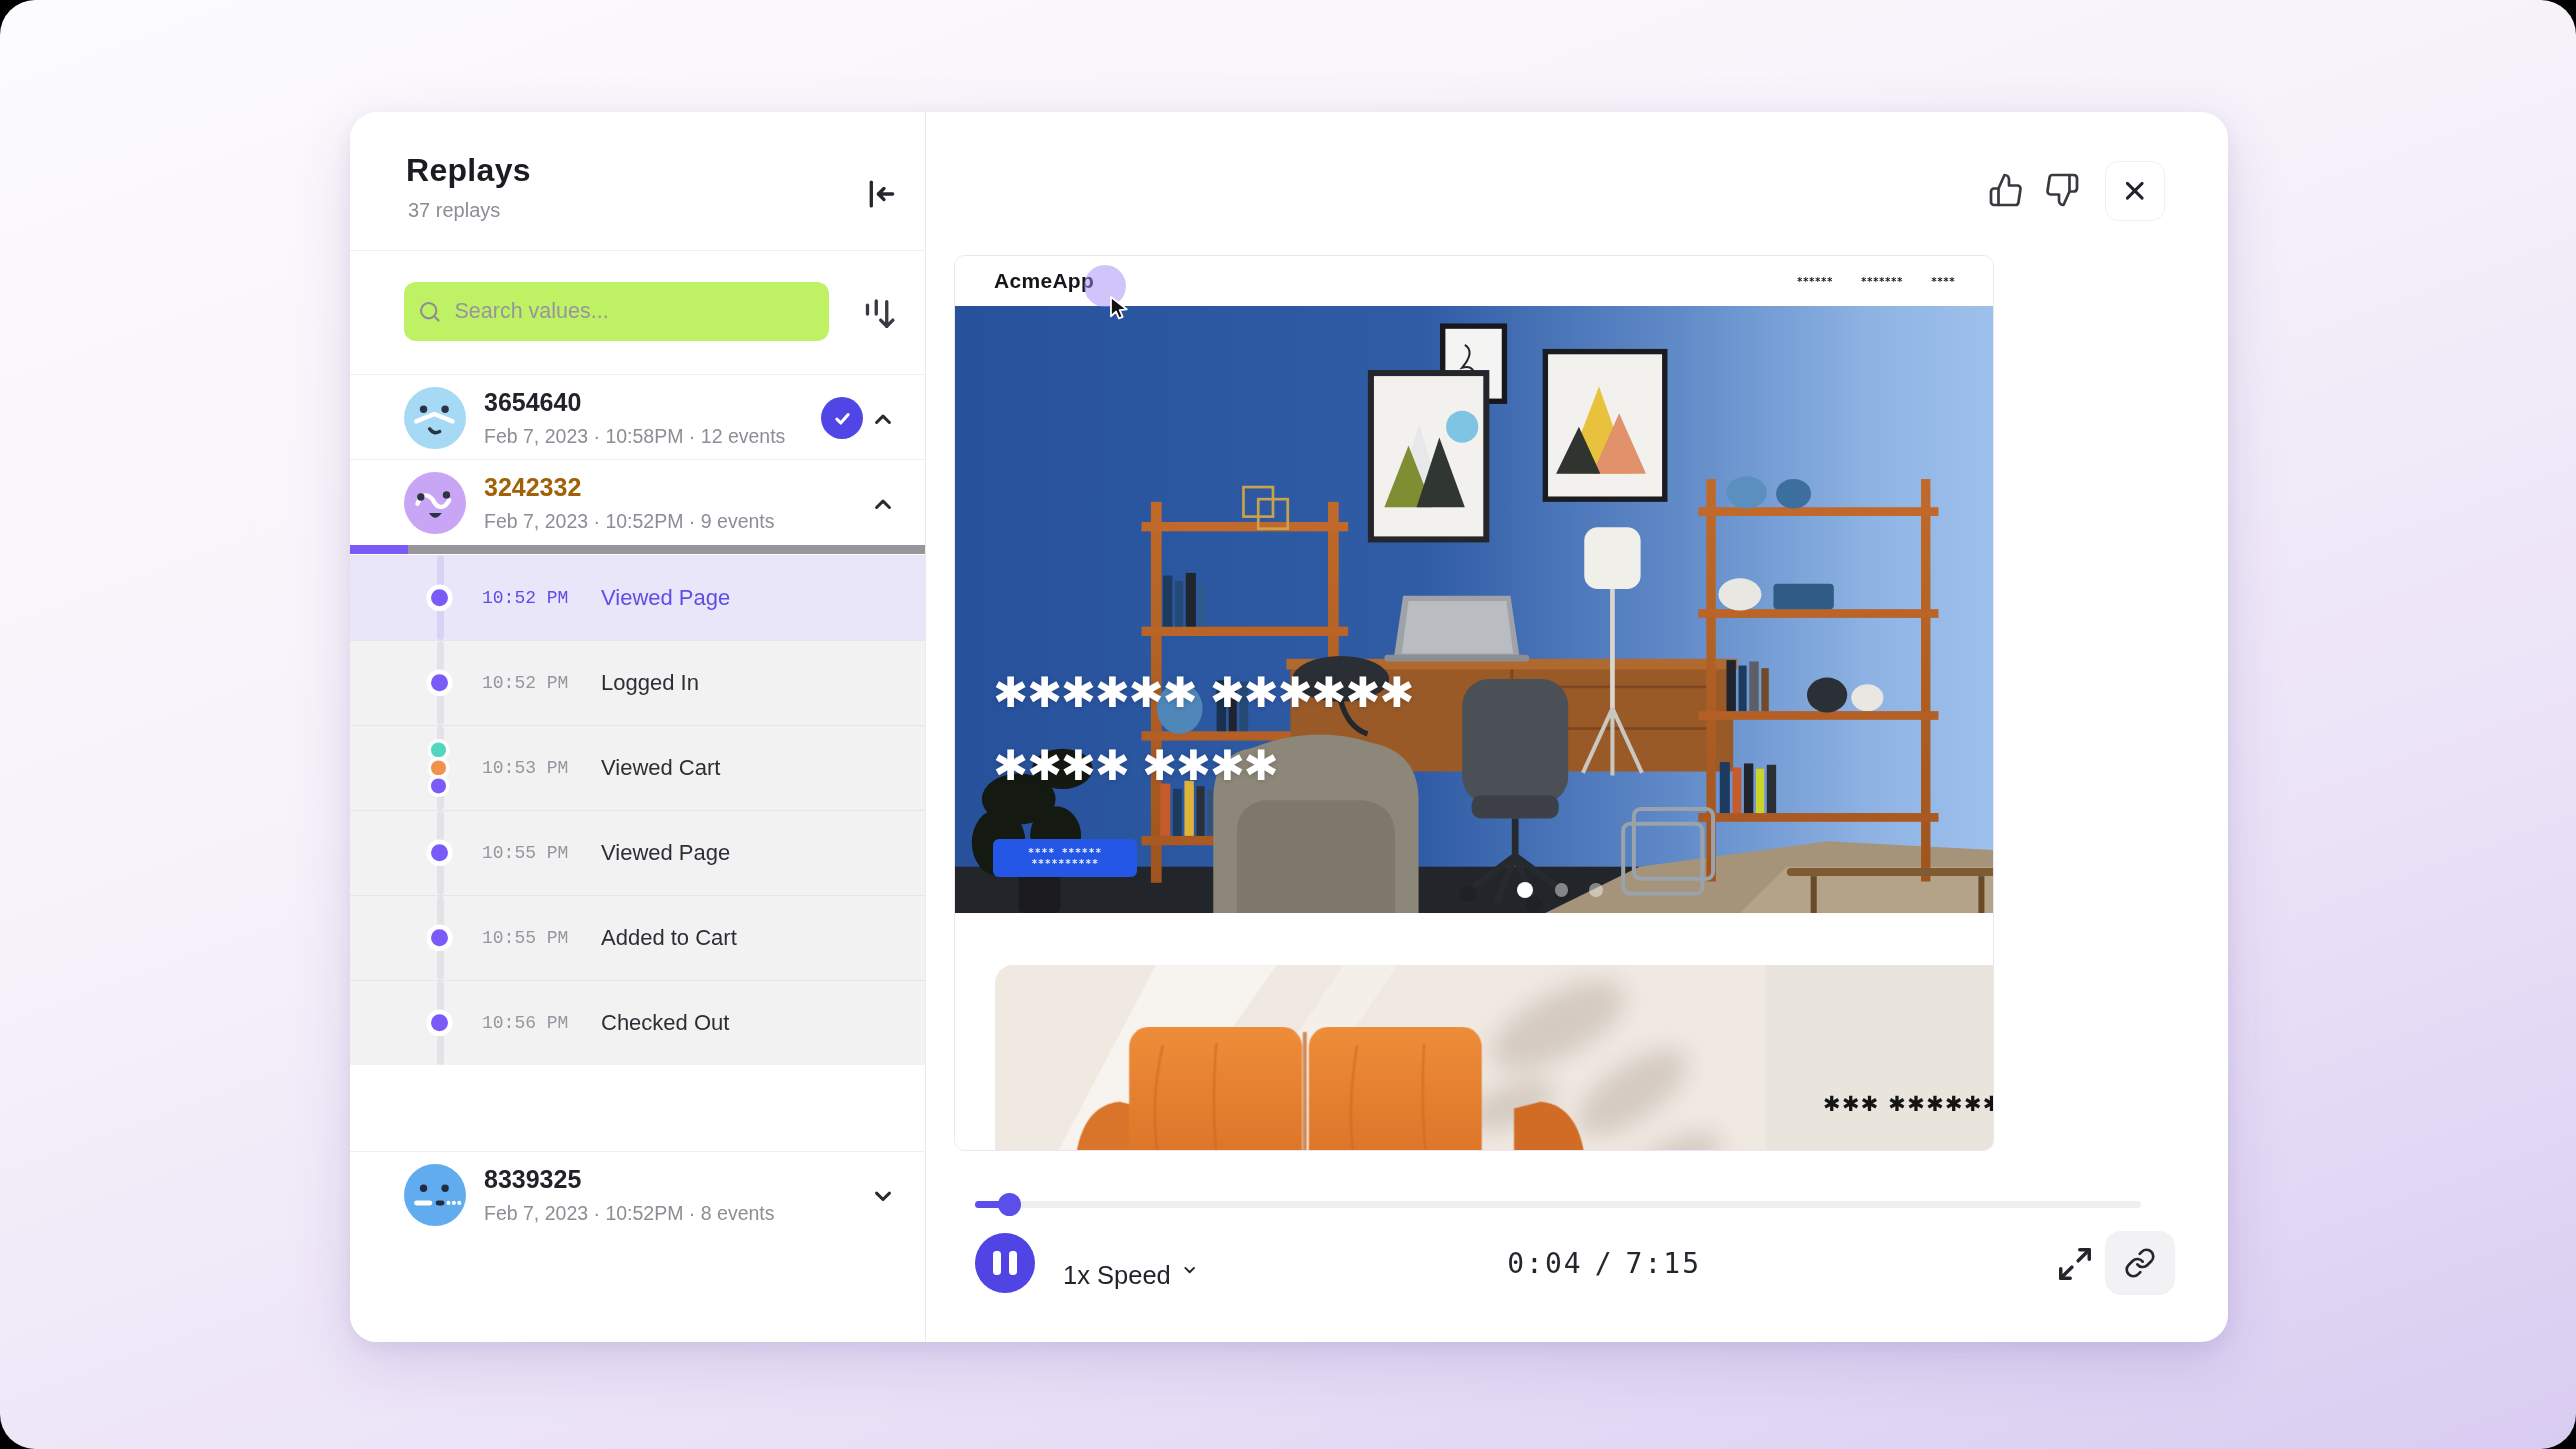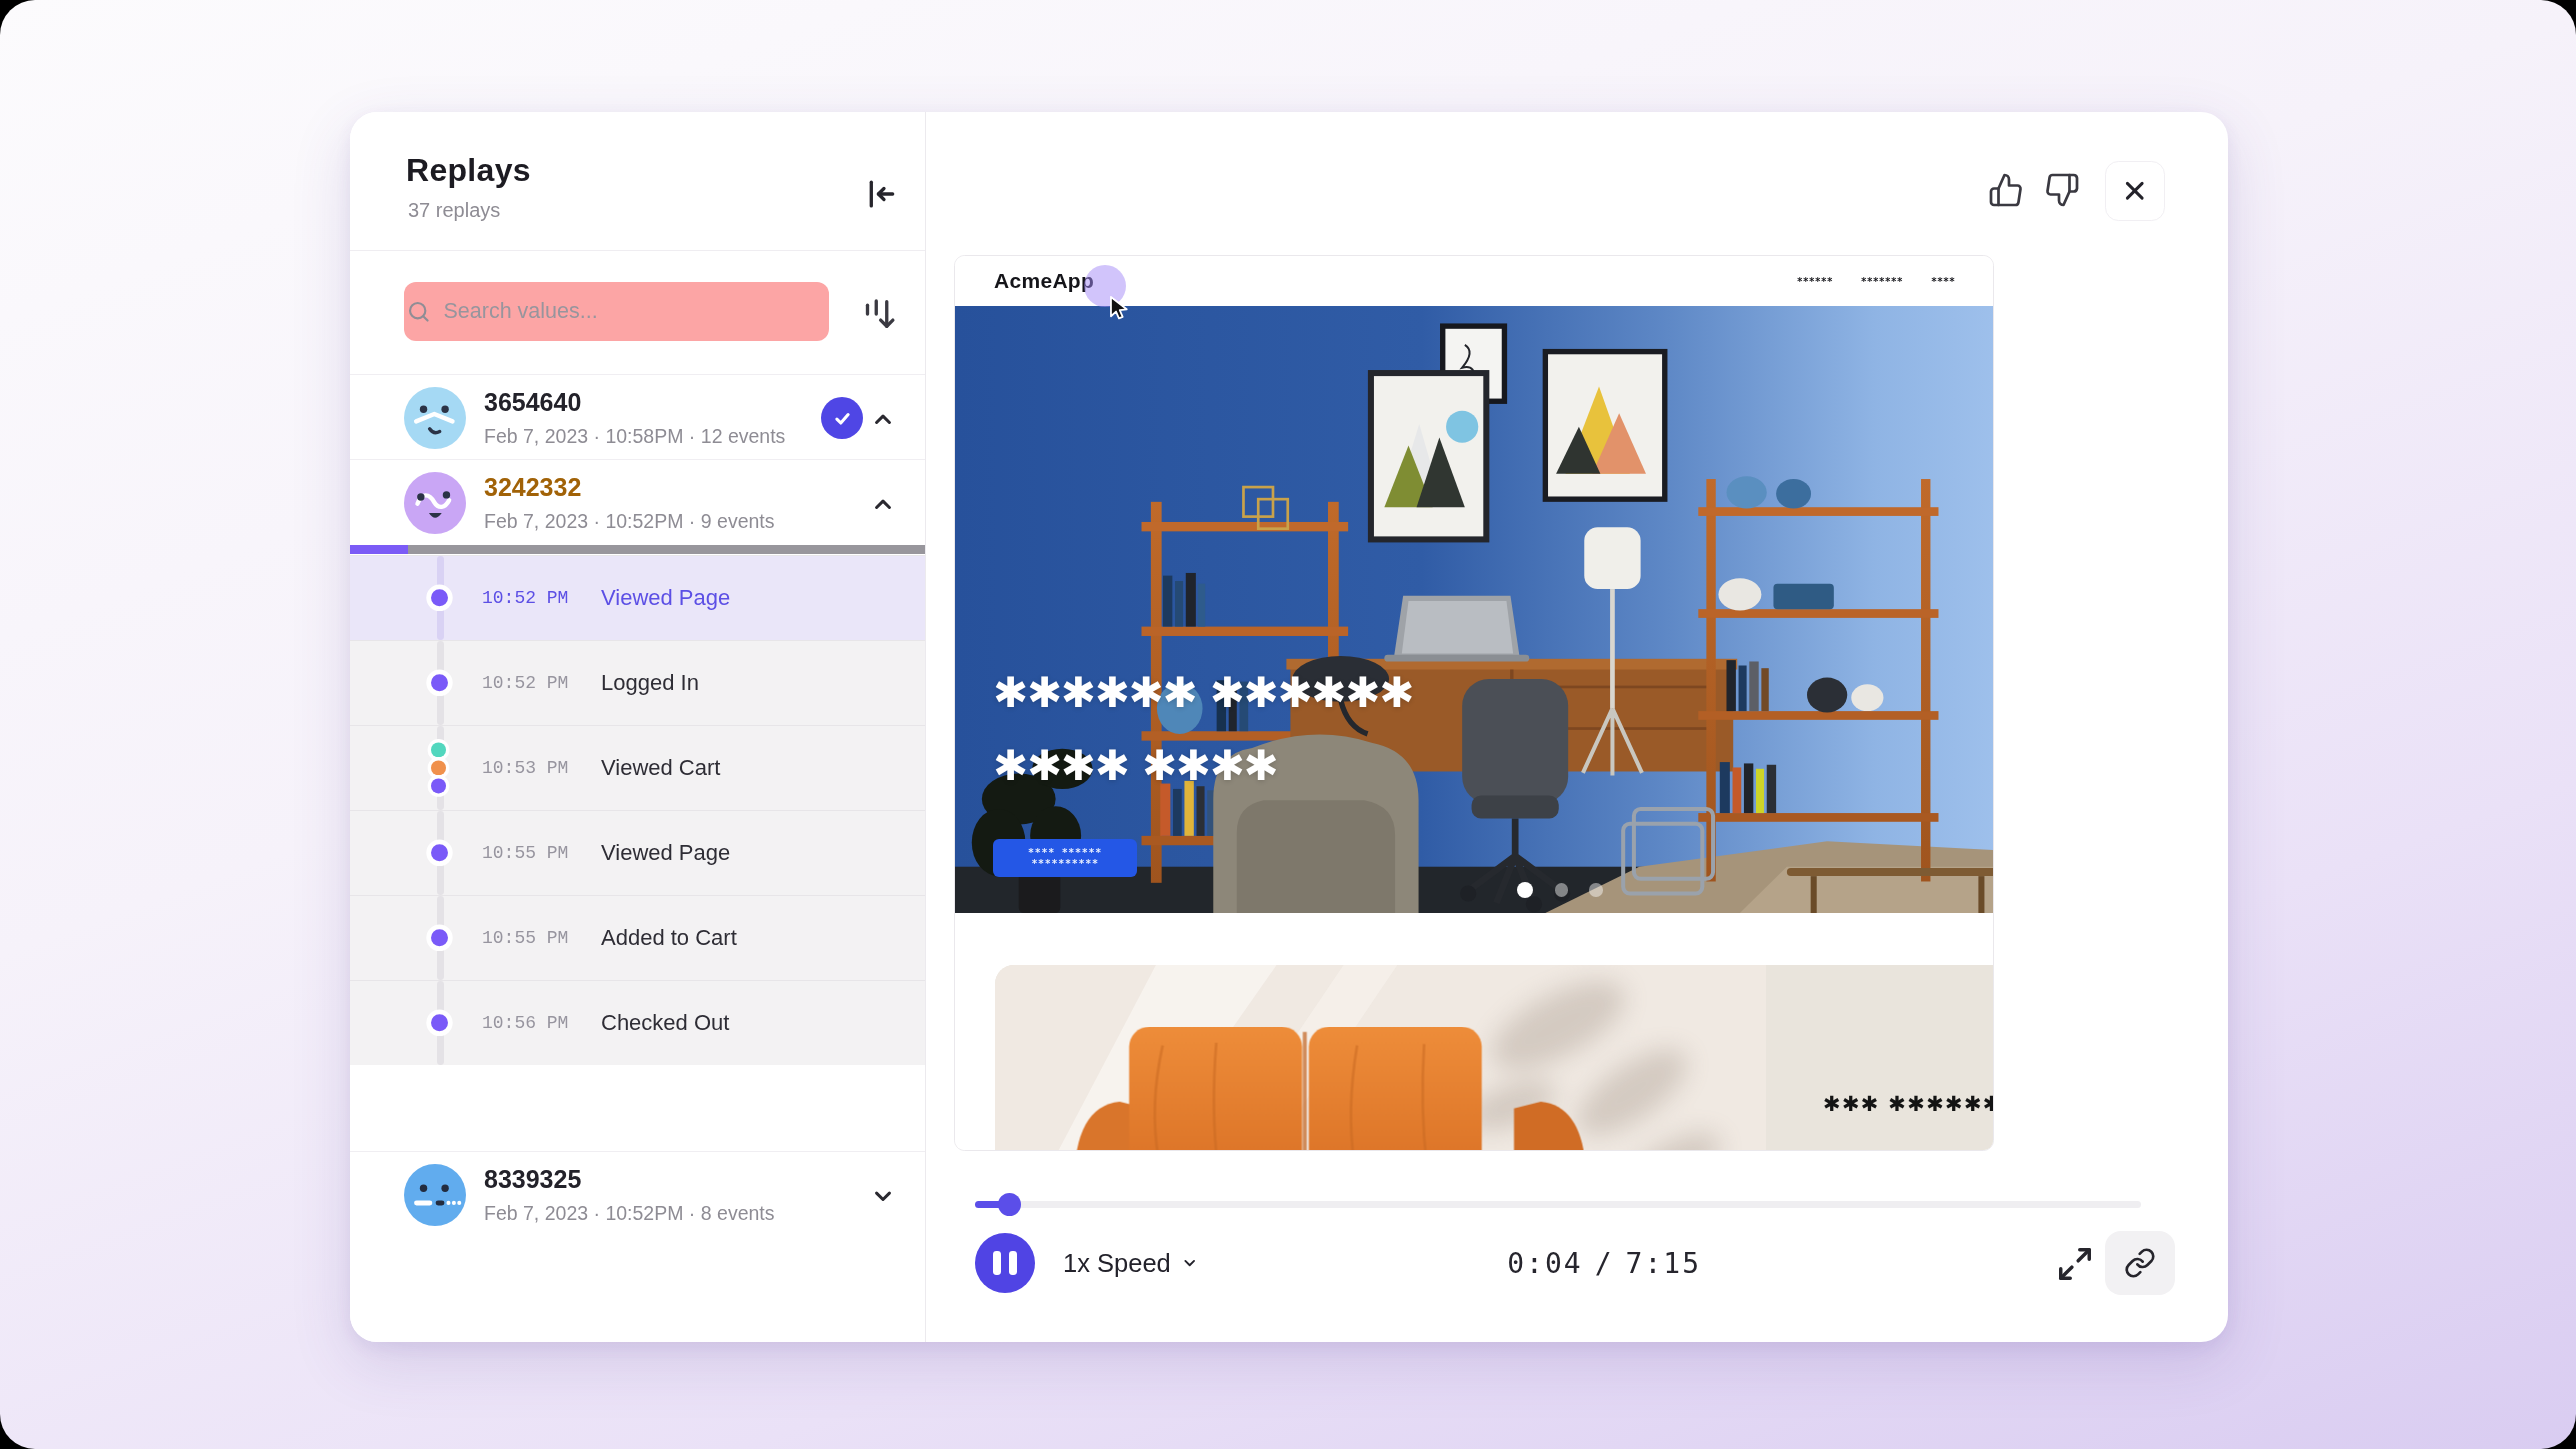--- a/index.html
+++ b/index.html
@@ -9,21 +9,21 @@
   .app-card { position:absolute; left:350px; top:112px; width:1878px; height:1230px; background:#fff; border-radius:27px;
               box-shadow:0 20px 60px rgba(88,62,150,.16), 0 5.4px 16px rgba(88,62,150,.08); }
 
   
   .sidebar { position:absolute; left:0; top:0; bottom:0; width:576px; border-right:1.3px solid #ECEAEE; border-radius:27px 0 0 27px; overflow:hidden; background:#fff; }
   .sb-title { position:absolute; left:56px; top:40px; font-size:32px; font-weight:bold; color:#1C1B22; letter-spacing:0.3px; }
   .sb-count { position:absolute; left:58px; top:87px; font-size:20px; color:#8E8C94; }
   .collapse-btn { position:absolute; left:511px; top:62px; width:40px; height:40px; border:none; background:transparent; cursor:pointer; }
   .hdr-divider { position:absolute; left:0; top:138px; width:100%; height:1.3px; background:#EFEDF1; }
 
-  .search-box { position:absolute; left:54px; top:170px; width:425px; height:59px; background:#fca5a5; border-radius:12px; display:flex; align-items:center; padding:0 2px; gap:12px; }
+  .search-box { position:absolute; left:54px; top:170px; width:425px; height:59px; background:#bef264; border-radius:12px; display:flex; align-items:center; padding:0 13px; gap:12px; }
   .search-box input { border:none; background:transparent; outline:none; font-size:21.5px; color:#3A3941; width:100%; font-family:"Liberation Sans",sans-serif; }
   .search-box input::placeholder { color:#97959D; }
   .sort-btn { position:absolute; left:507px; top:180px; width:43px; height:43px; border:none; background:transparent; cursor:pointer; }
   .list-divider { position:absolute; left:0; top:262px; width:100%; height:1.3px; background:#EFEDF1; }
 
   .srow { position:absolute; left:0; width:100%; height:86px; background:#fff; border-top:1.3px solid #F0EEF2; cursor:pointer; }
   .srow.s0 { top:262px; } .srow.s1 { top:347px; border-bottom:none; } .srow.s2 { top:1039px; } .srow.s3 { top:1125px; }
   .avatar { position:absolute; left:54px; top:12px; width:62px; height:62px; border-radius:50%; }
   .avatar svg { position:absolute; inset:0; }
   .sid { position:absolute; left:134px; top:13.4px; font-size:25px; font-weight:bold; color:#23222A; }
@@ -75,21 +75,21 @@
   .sofa-wrap svg { position:absolute; inset:0; }
   .cap-panel { flex:1; position:relative; background:#E9E4DC; }
   .caption { position:absolute; left:0; right:0; top:127px; text-align:center; font-family:"DejaVu Sans",sans-serif; font-weight:bold; font-size:21px; letter-spacing:1.3px; color:#141414; }
 
   .track { position:absolute; left:625px; top:1089px; width:1166px; height:6.7px; background:#EFEEF1; border-radius:4px; cursor:pointer; }
   .track .pfill { position:relative; height:100%; background:#5B4EE9; border-radius:4px; }
   .knob { position:absolute; right:-11.4px; top:-8px; width:23px; height:23px; border-radius:50%; background:#5B4EE9; }
 
   .pause-btn { left:625px; top:1121px; width:60px; height:60px; border-radius:50%; background:#5044E4; border:none; display:flex; align-items:center; justify-content:center; gap:8.7px; cursor:pointer; position:absolute; }
   .pause-btn i { display:block; width:7.4px; height:24px; border-radius:3.4px; background:#fff; }
-  .speed { position:absolute; left:713px; top:1121px; height:60px; display:flex; align-items:center; gap:10.7px; cursor:pointer; background:transparent; border:none; }
+  .speed { position:absolute; left:713px; top:1149px; height:60px; display:flex; gap:10.7px; cursor:pointer; background:transparent; border:none; }
   .speed span { font-size:25.5px; color:#23222B; font-family:"Liberation Sans",sans-serif; }
   .time { position:absolute; left:1083px; top:1121px; width:268px; height:60px; display:flex; align-items:center; justify-content:flex-end; gap:12px; font-family:"DejaVu Sans Mono",monospace; font-size:28px; letter-spacing:2px; color:#26252D; }
   .expand-btn { left:1706px; top:1132px; width:39px; height:39px; }
   .link-btn { left:1755px; top:1119px; width:70px; height:64px; background:#F2F1F3; border:none; border-radius:16px; display:flex; align-items:center; justify-content:center; cursor:pointer; position:absolute; }
 
   svg { display:block; }
 </style>
 </head>
 <body>
 

